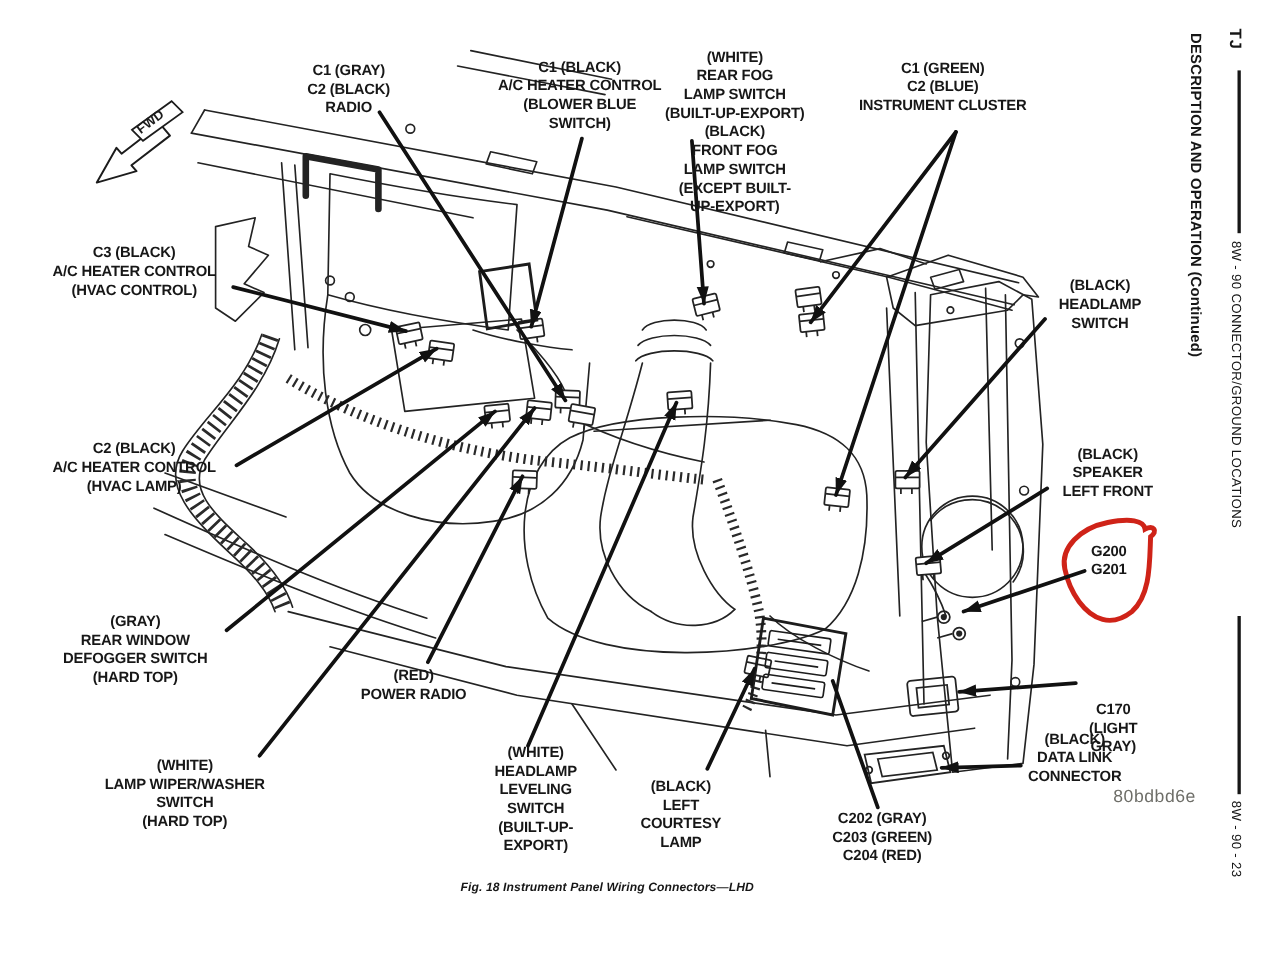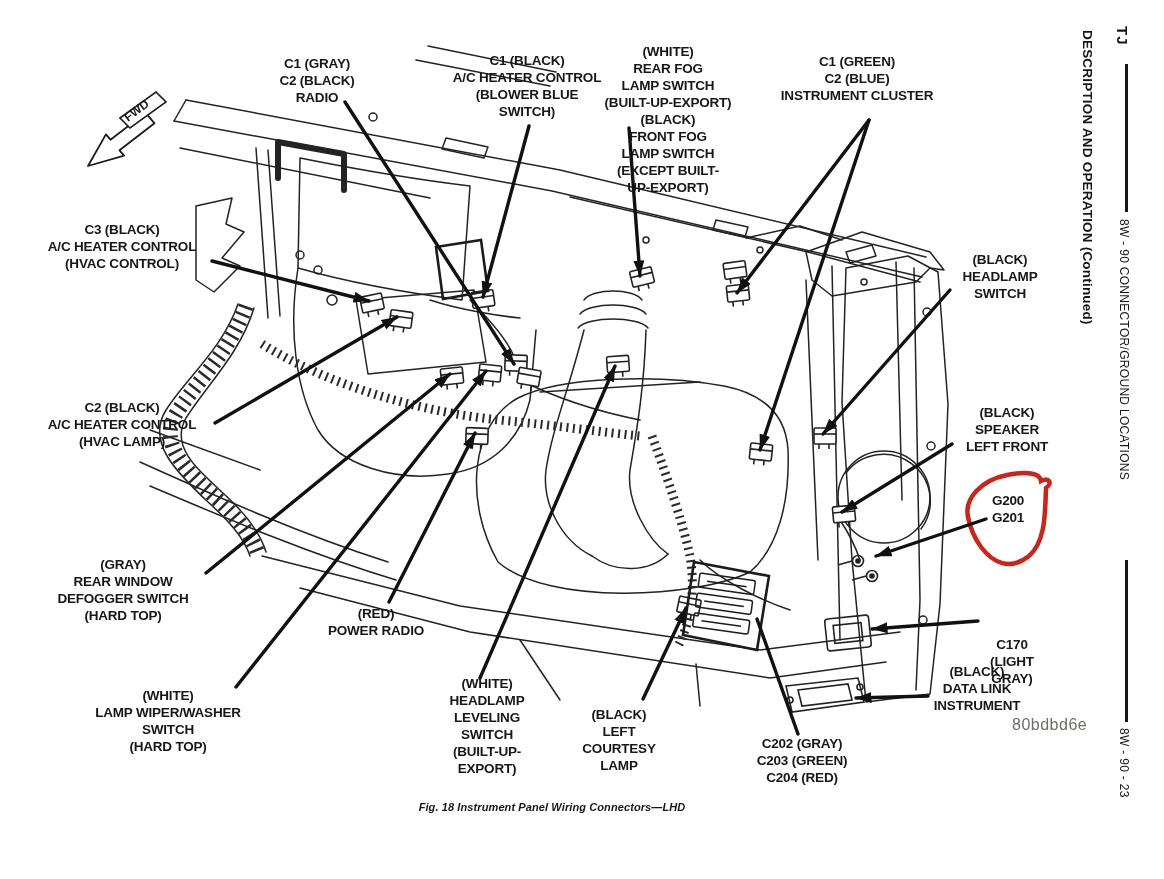--- a/index.html
+++ b/index.html
@@ -356,21 +356,21 @@
         <div>LAMP</div>
       </div>
       <div class="callout" style="left: 662px; top: 735px;">
         <div>C202 (GRAY)</div>
         <div>C203 (GREEN)</div>
         <div>C204 (RED)</div>
       </div>
       <div class="callout" style="left: 837px; top: 663px;">
         <div>(BLACK)</div>
         <div>DATA LINK</div>
-        <div>INSTRUMENT</div>
+        <div>CONNECTOR</div>
       </div>
     </div>
 
   <div class="caption">Fig. 18 Instrument Panel Wiring Connectors—LHD</div>
   <div class="drawing-code">80bdbd6e</div>
 
   <div class="vtext v-desc">DESCRIPTION AND OPERATION (Continued)</div>
   <div class="vtext v-model">TJ</div>
   <div class="vrule r1"></div>
   <div class="vtext v-section">8W - 90 CONNECTOR/GROUND LOCATIONS</div>

